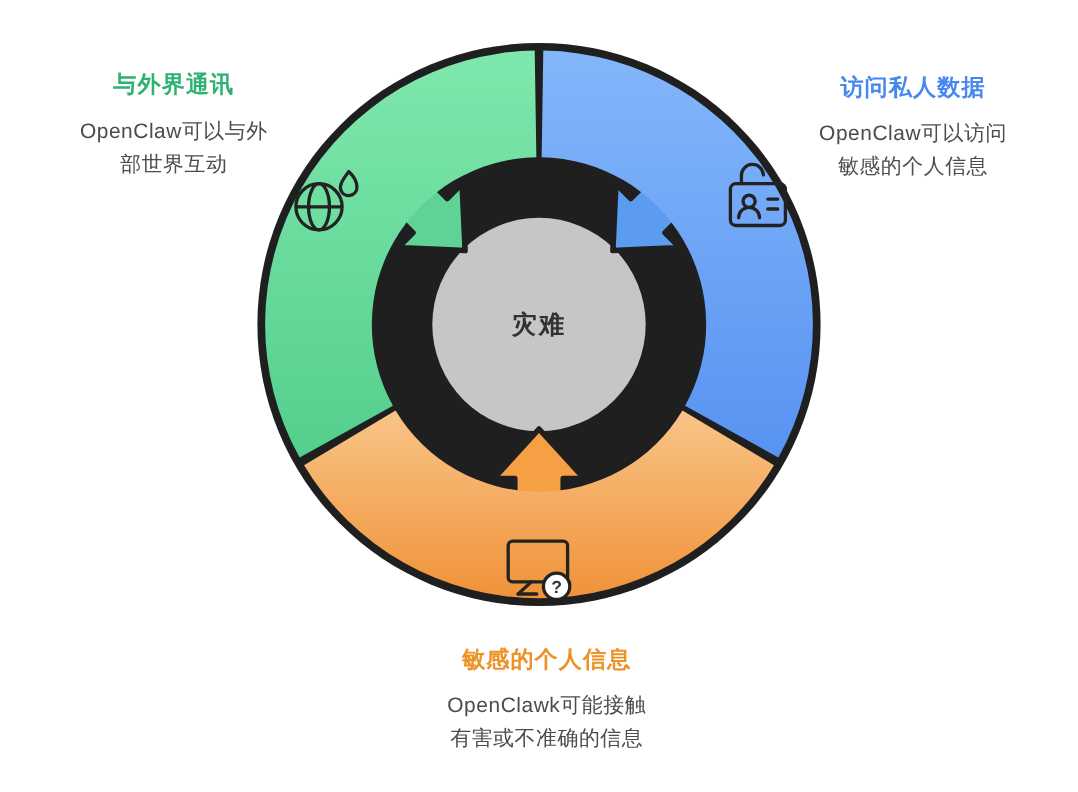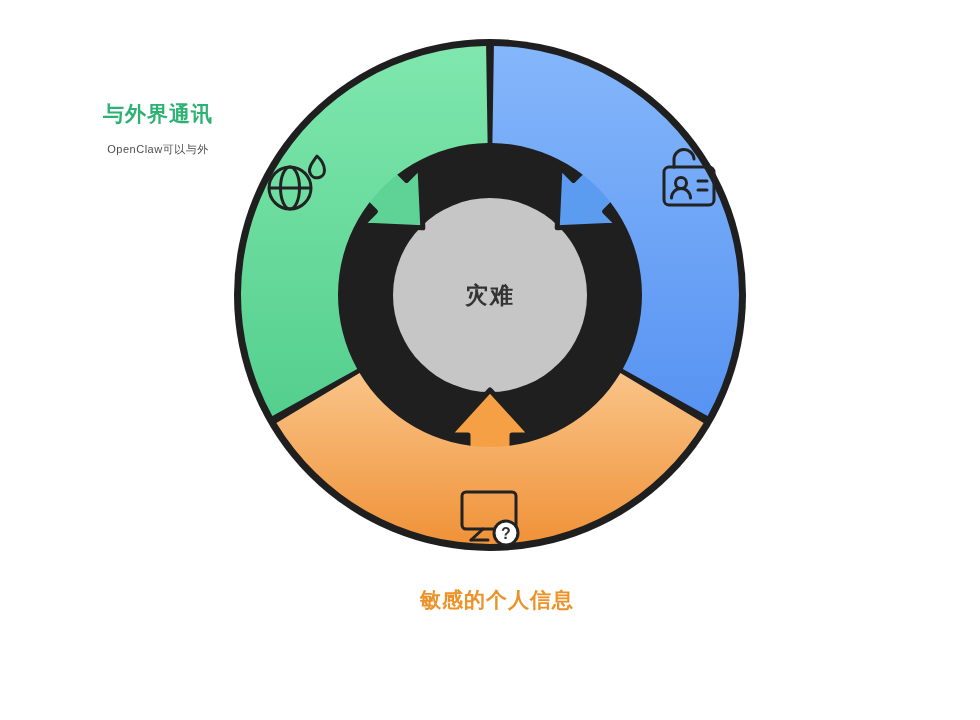--- a/index.html
+++ b/index.html
@@ -1,22 +1,22 @@
 <!DOCTYPE html>
 <html><head>
 <meta charset="utf-8">
 <style>
   html,body{margin:0;padding:0;background:#ffffff;}
   body{font-family:"Liberation Sans","DejaVu Sans",sans-serif;}
   .stage{position:relative;width:980px;height:720px;background:#ffffff;overflow:hidden;}
   .ring-svg{position:absolute;left:0;top:0;}
   .label-block{position:absolute;text-align:center;}
   .label-title{font-size:21px;font-weight:bold;letter-spacing:1px;line-height:1.35;}
-  .label-desc{margin-top:13px;font-size:11px;color:#4c4c4c;line-height:1.55;letter-spacing:.5px;}
-  .t-green{color:#2eb273;margin-top:36px;}
+  .label-desc{margin-top:13px;font-size:19px;color:#4c4c4c;line-height:1.55;letter-spacing:.5px;}
+  .t-green{color:#2eb273;}
   .t-blue{color:#4687f0;}
   .t-orange{color:#ec9227;}
   .block-communicate{left:56px;top:64px;width:204px;}
   .block-private{left:728px;top:66px;width:204px;}
   .block-untrusted{left:372px;top:586px;width:250px;}
   .center-label{
     position:absolute;left:490px;top:295px;transform:translate(-50%,-50%);
     font-size:23px;font-weight:bold;color:#333333;letter-spacing:2px;text-align:center;
   }
 </style>
@@ -84,23 +84,35 @@
       <text x="48" y="51" text-anchor="middle" font-size="16" font-weight="bold" fill="#333333" stroke="none">?</text>
     </g>
   </svg>
 
   <div class="center-label">灾难</div>
 
   <div class="label-block block-communicate">
     <div class="label-title t-green">与外界通讯</div>
     <div class="label-desc">
       <div>OpenClaw可以与外</div>
+      <div>部世界互动</div>
     </div>
   </div>
 
+  <div class="label-block block-private">
+    <div class="label-title t-blue">访问私人数据</div>
+    <div class="label-desc">
+      <div>OpenClaw可以访问</div>
+      <div>敏感的个人信息</div>
+    </div>
+  </div>
 
   <div class="label-block block-untrusted">
     <div class="label-title t-orange">
       <div>敏感的个人信息</div>
+    </div>
+    <div class="label-desc">
+      <div>OpenClawk可能接触</div>
+      <div>有害或不准确的信息</div>
     </div>
   </div>
 
 </div>
 
 </body></html>

